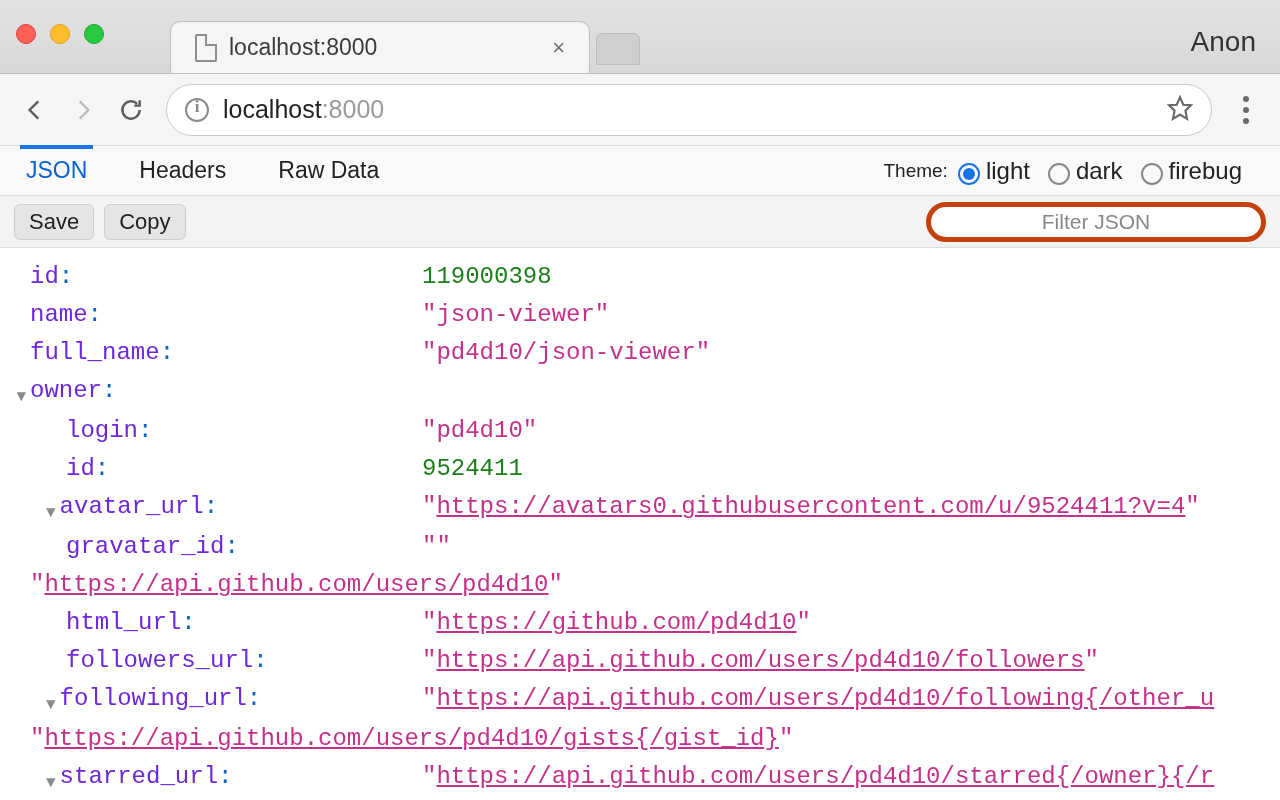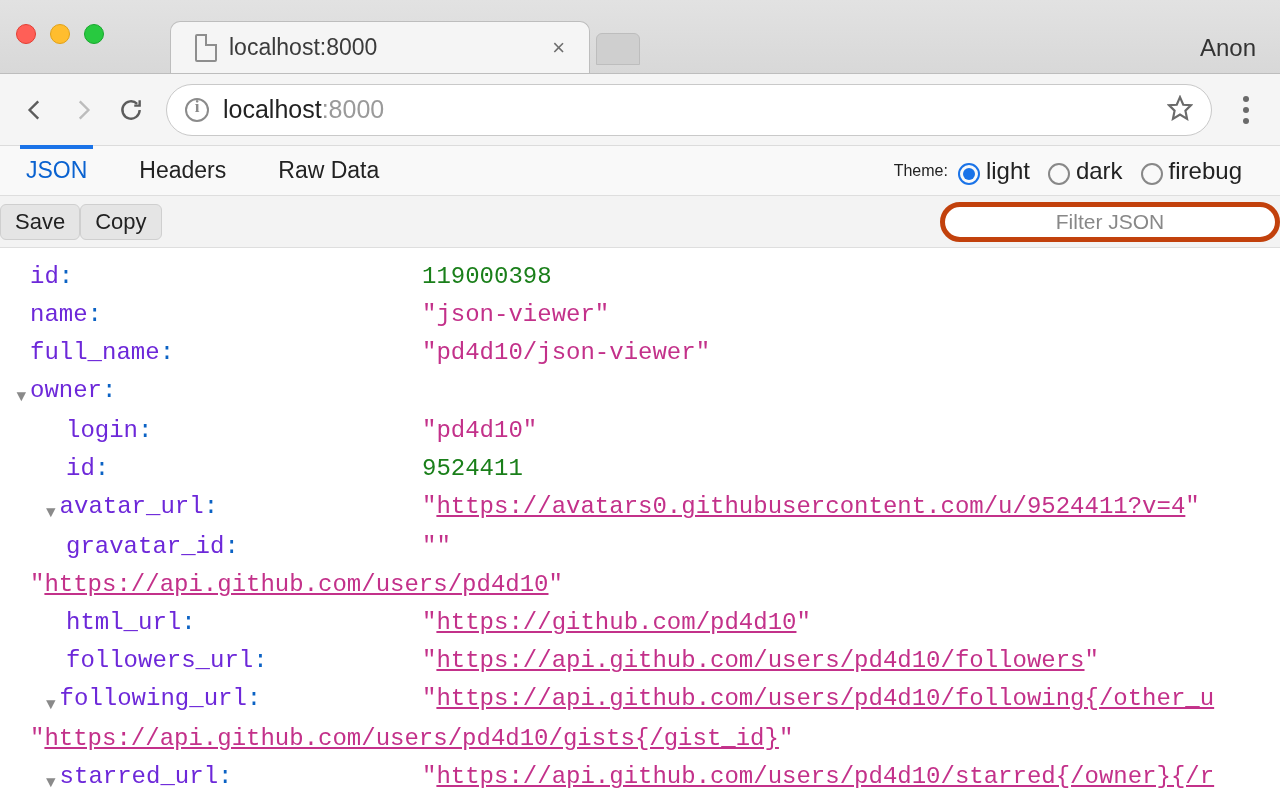--- a/index.html
+++ b/index.html
@@ -4,21 +4,21 @@
 <style>
   * { box-sizing: border-box; margin: 0; padding: 0; }
   html, body { width: 1280px; height: 800px; overflow: hidden; font-family: -apple-system, BlinkMacSystemFont, "Segoe UI", Helvetica, Arial, sans-serif; background:#fff; }
   
   .title-bar { height: 74px; background: linear-gradient(#e2e2e2,#d8d8d8); border-bottom:1px solid #bdbdbd; position:relative; }
   .traffic { position:absolute; top:24px; left:16px; display:flex; gap:14px; }
   .traffic .dot { width:20px; height:20px; border-radius:50%; }
   .dot.red    { background:#ff5f57; border:1px solid #e33e32; }
   .dot.yellow { background:#ffbd2e; border:1px solid #e1a116; }
   .dot.green  { background:#28c940; border:1px solid #17a82d; }
-  .user-label { position:absolute; right:24px; top:34px; font-size:24px; color:#333; }
+  .user-label { position:absolute; right:24px; top:26px; font-size:28px; color:#333; }
   .tab-strip { position:absolute; left:170px; bottom:0; display:flex; align-items:flex-end; }
   .tab { display:flex; align-items:center; gap:12px; height:52px; padding:0 18px 0 24px; background:#f5f5f5; border:1px solid #bdbdbd; border-bottom:none; border-radius:10px 10px 0 0; min-width:420px; position:relative; }
   .tab .page-ico { width:22px; height:28px; border:2px solid #8e8e8e; border-radius:2px 2px 2px 2px; position:relative; }
   .tab .page-ico::before { content:""; position:absolute; top:-2px; right:-2px; width:10px; height:10px; background:#f5f5f5; border-left:2px solid #8e8e8e; border-bottom:2px solid #8e8e8e; }
   .tab .tab-title { font-size:23px; color:#3b3b3b; flex:1; }
   .tab .close-x { font-size:22px; color:#6e6e6e; cursor:pointer; padding:0 6px;}
   .ghost-tab { width:44px; height:32px; margin-left:6px; margin-bottom:8px; background:#cfcfcf; border:1px solid #bdbdbd; border-radius:6px 6px 0 0; }
   
   .nav-row { height:72px; background:#f5f5f5; border-bottom:1px solid #dcdcdc; display:flex; align-items:center; padding:0 14px; gap:6px; }
   .nav-btn { width:42px; height:42px; display:flex; align-items:center; justify-content:center; color:#5c5c5c; border-radius:4px; }
@@ -31,27 +31,27 @@
   .url-text .dim { color:#9a9a9a; }
   .star-ico svg, .kebab svg { width:26px; height:26px; stroke:#6a6a6a; fill:none; stroke-width:2; }
   .kebab { width:40px; display:flex; align-items:center; justify-content:center; }
   .kebab .dots { display:flex; flex-direction:column; gap:5px; }
   .kebab .d { width:6px; height:6px; background:#6a6a6a; border-radius:50%; }
   
   .view-tabs { height:50px; background:#f9f9f9; border-bottom:1px solid #dedede; display:flex; align-items:center; padding:0 20px; font-size:23px; color:#222; }
   .view-tabs .vtab { padding:8px 6px; margin-right:40px; cursor:pointer; }
   .view-tabs .vtab.active { color:#0a62d0; border-top:4px solid #1a73e8; margin-top:-4px; }
   .spacer { flex:1; }
-  .theme-label { margin-right:10px; font-size:16px; }
+  .theme-label { margin-right:10px; font-size:19px; }
   .radio { display:flex; align-items:flex-end; margin-right:18px; font-size:24px; cursor:pointer; }
   .radio .r { width:22px; height:22px; border:2px solid #888; border-radius:50%; margin-right:6px; display:flex; align-items:center; justify-content:center; }
   .radio.selected .r { border-color:#1a73e8; }
   .radio.selected .r::after { content:""; width:12px; height:12px; background:#1a73e8; border-radius:50%; }
   
-  .action-row { height:52px; background:#f3f3f3; border-bottom:1px solid #dedede; display:flex; align-items:center; padding:0 0; gap:0; }
+  .action-row { height:52px; background:#f3f3f3; border-bottom:1px solid #dedede; display:flex; align-items:center; padding:0 14px; gap:10px; }
   .pill-btn { background:#e5e5e5; border:1px solid #cfcfcf; border-radius:6px; padding:4px 14px; font-size:22px; color:#222; cursor:pointer; }
   .filter-box { margin-left:auto; width:340px; height:40px; border:5px solid #c2410c; border-radius:20px; background:#fff; display:flex; align-items:center; justify-content:center; }
   .filter-box input { border:none; outline:none; font-size:21px; text-align:center; width:90%; background:transparent; color:#333; }
   .filter-box input::placeholder { color:#888; }
   
   .json-body { font-family: Menlo, Consolas, "Courier New", monospace; font-size:24px; line-height:38px; padding:10px 12px 0 6px; white-space:nowrap; overflow:hidden; }
   .row { display:flex; align-items:baseline; }
   .gutter { width:24px; flex:none; display:flex; justify-content:flex-end; padding-right:4px;}
   .tri { color:#8a8a8a; font-size:16px; position:relative; top:4px;}
   .ind0 { padding-left:0px; }

